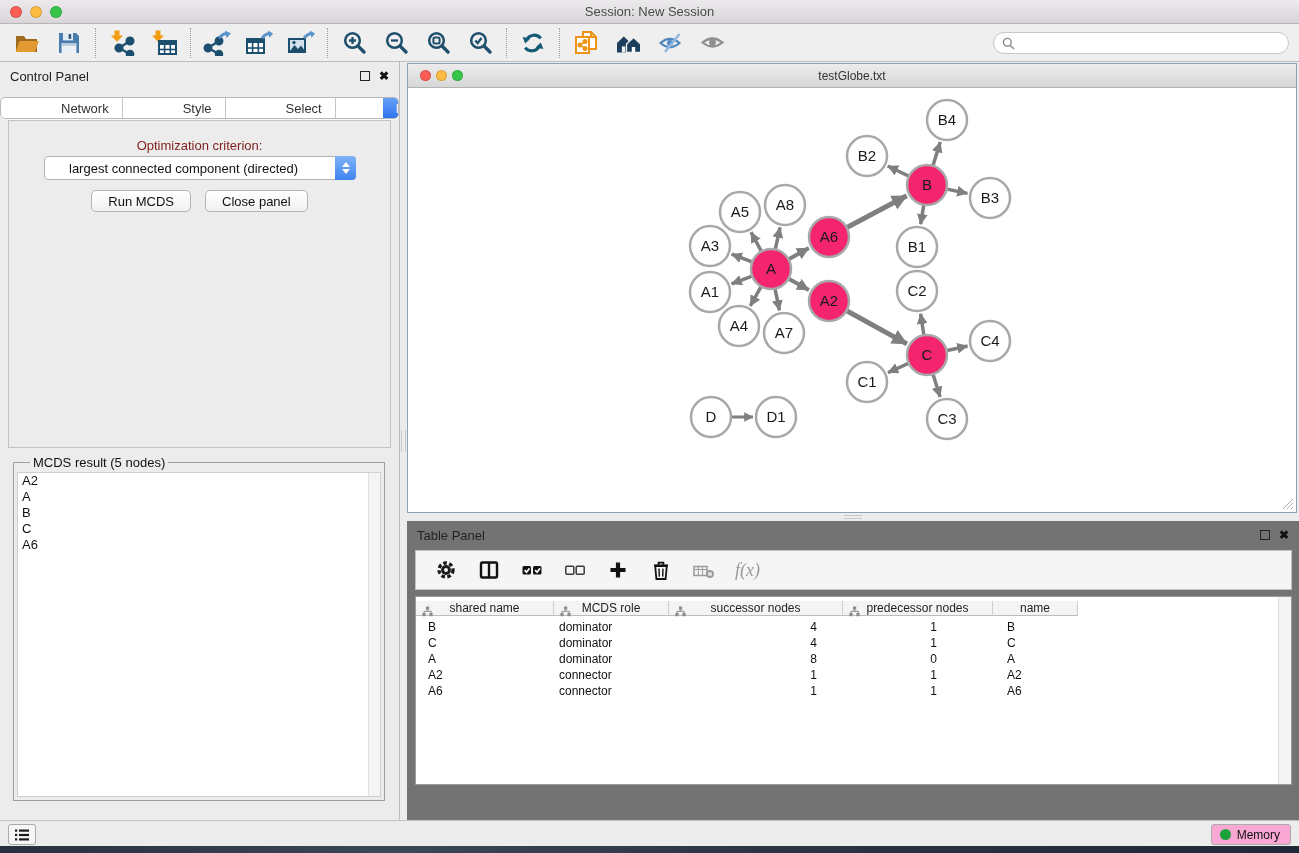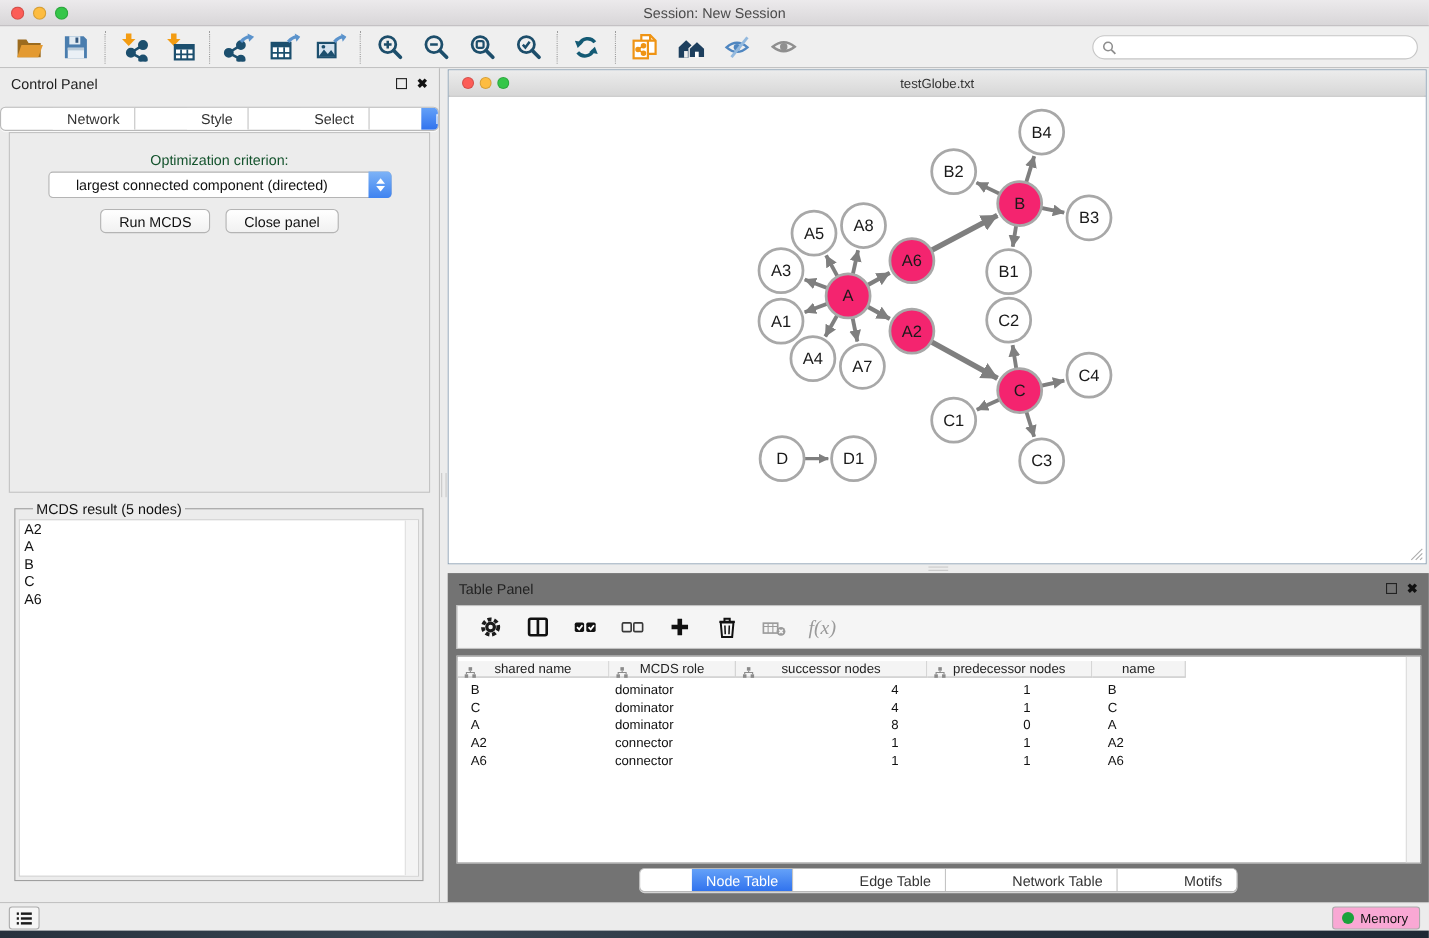--- a/index.html
+++ b/index.html
@@ -35,21 +35,21 @@
 
   .seg-group { display:flex; border:1px solid #b9b9b9; border-radius:5px; overflow:hidden; background:#fff;
     box-shadow:0 1px 0 rgba(255,255,255,.7); }
   .seg { padding:2px 13px; font-size:13px; color:#333; background:#fff; border-right:1px solid #c4c4c4;
     height:20px; display:flex; align-items:center;margin-left:47px; }
   .seg:last-child { border-right:none; }
   .seg.sel { background:linear-gradient(#64a1f8,#3173ee); color:#fff; }
   .cp-tabs-row { display:flex; justify-content:center; margin-top:7px; }
 
   .cp-box { position:absolute; left:8px; right:8px; top:58px; height:328px; border:1px solid #c3c3c3; }
-  .opt-label { text-align:center; font-size:13px; margin-top:17px; color:#14532d; }
+  .opt-label { text-align:center; font-size:13px; margin-top:17px; color:#7f1d1d; }
   .dropdown { position:absolute; left:35px; top:35px; width:312px; height:24px; background:#fff;
     border:1px solid #b4b4b4; border-radius:4px; display:flex; align-items:center; }
   .dropdown .dd-text { flex:1; font-size:13px; padding-left:24px; color:#111; white-space:nowrap; overflow:hidden; }
   .dd-stepper { width:21px; height:24px; margin:-1px -1px -1px 0; border-radius:0 4px 4px 0;
     background:linear-gradient(#7db3f7,#3f83f0); display:flex; flex-direction:column; align-items:center; justify-content:center; gap:2px; }
   .dd-up { width:0; height:0; border-left:4px solid transparent; border-right:4px solid transparent; border-bottom:5px solid #fff; }
   .dd-down { width:0; height:0; border-left:4px solid transparent; border-right:4px solid transparent; border-top:5px solid #fff; }
   .cp-buttons { position:absolute; top:69px; left:0; right:0; display:flex; justify-content:center; gap:14px; }
   .mac-btn { height:22px; padding:0 16px; background:linear-gradient(#ffffff,#f1f1f1); border:1px solid #b4b4b4;
     border-radius:5px; font-size:13px; color:#111; display:flex; align-items:center; }
@@ -578,28 +578,20 @@
             <div class="td" style="width: 138px; text-align: left; padding-left: 12px; padding-right: 0px;">A6</div>
             <div class="td" style="width: 115px; text-align: left; padding-left: 5px; padding-right: 0px;">connector</div>
             <div class="td" style="width: 174px; text-align: right; padding-left: 0px; padding-right: 26px;">1</div>
             <div class="td" style="width: 150px; text-align: right; padding-left: 0px; padding-right: 56px;">1</div>
             <div class="td" style="width: 85px; text-align: left; padding-left: 14px; padding-right: 0px;">A6</div>
           </div>
         </div>
       <div class="tbl-scroll"></div>
     </div>
 
-    <div class="tp-tabs-row">
-      <div class="seg-group" id="tp-tabs">
-          <div class="seg sel">Node Table</div>
-          <div class="seg">Edge Table</div>
-          <div class="seg">Network Table</div>
-          <div class="seg">Motifs</div>
-        </div>
-    </div>
   </div>
 </div>
 
 <div class="statusbar">
   <div class="status-list-btn">
     <svg width="14" height="12" viewBox="0 0 14 12">
       <g fill="#1b1b1b">
         <rect x="0" y="0.5" width="2.2" height="2.2"></rect>
           <rect x="4" y="0.5" width="10" height="2.2"></rect>
         <rect x="0" y="4.9" width="2.2" height="2.2"></rect>

